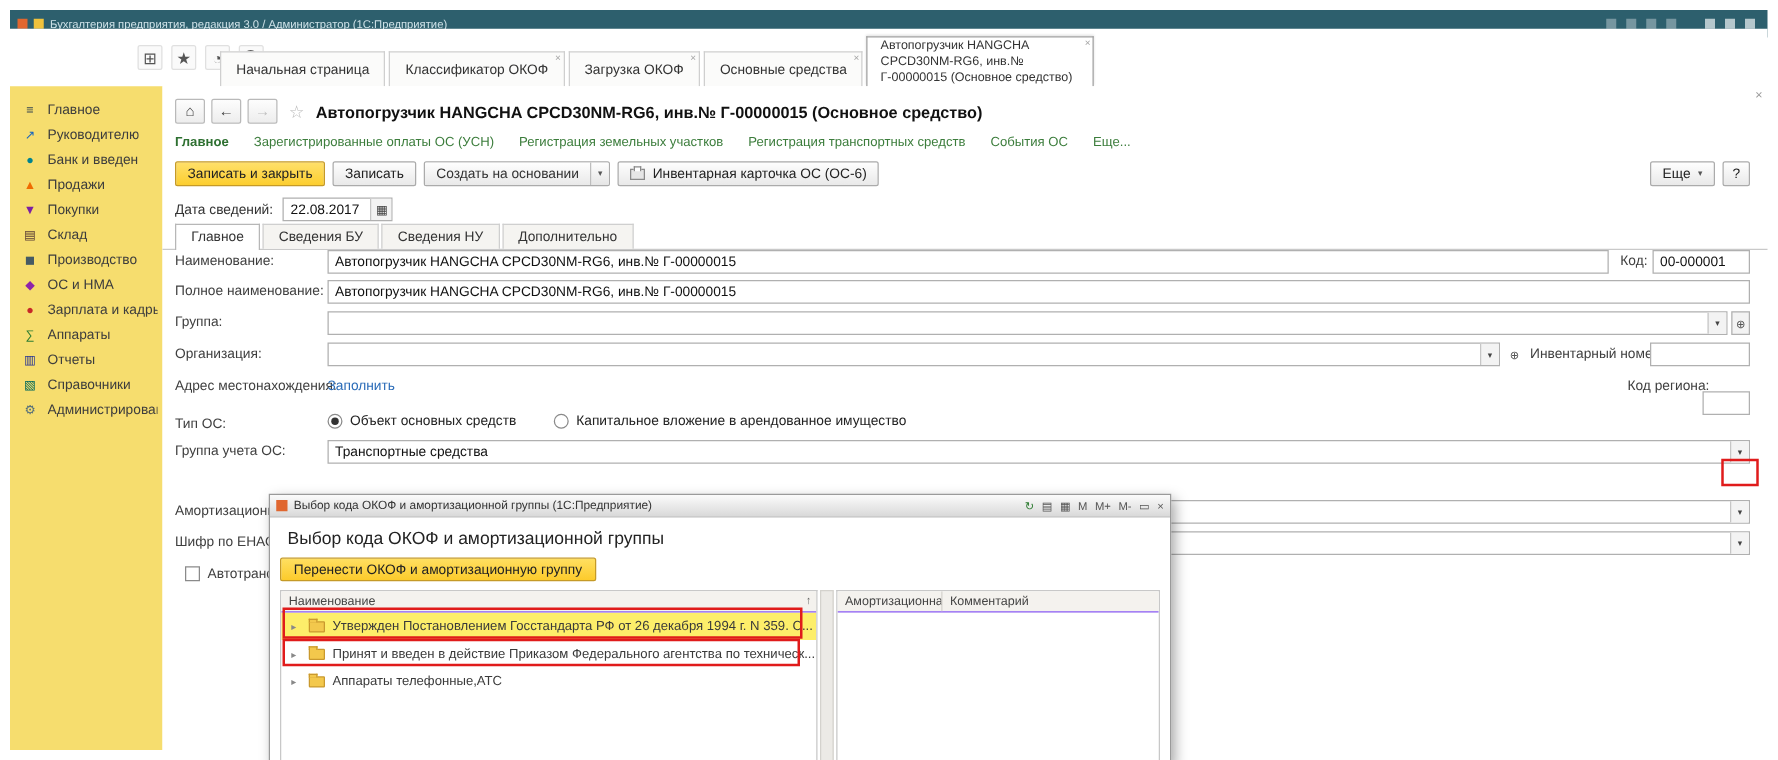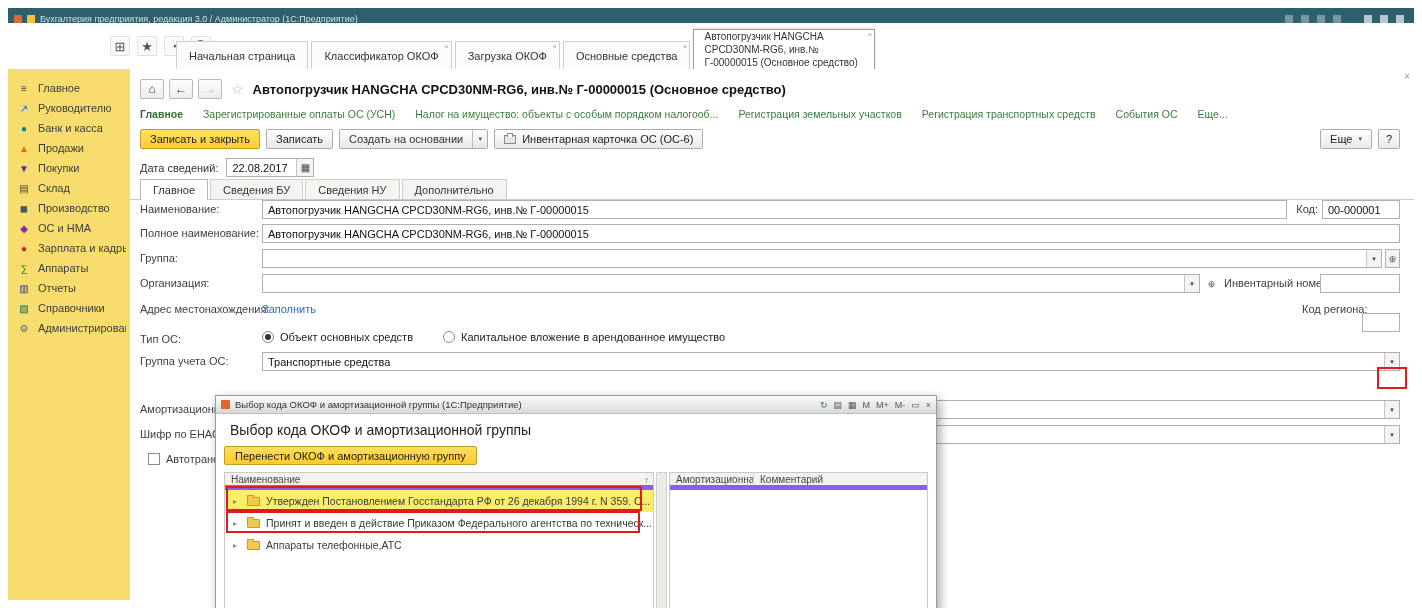--- a/index.html
+++ b/index.html
@@ -80,21 +80,21 @@
   .dtitle { height:18px; background:linear-gradient(#fbfbfb,#d9d9d9); border-bottom:1px solid #bdbdbd; display:flex; align-items:center; padding:0 5px; gap:5px; }
   .dico { width:9px; height:9px; background:#e0662f; flex:0 0 9px; }
   .dtext { font-size:9.5px; color:#333; flex:1; white-space:nowrap; overflow:hidden; }
   .dctrls { display:flex; gap:6px; align-items:center; }
   .dctrl { font-size:9px; color:#555; }
   .dheading { position:absolute; left:14px; top:26px; font-size:14px; color:#222; white-space:nowrap; }
   .dbtn { position:absolute; left:8px; top:50px; height:19px; display:inline-flex; align-items:center; padding:0 10px; background:linear-gradient(#ffdf61,#fccb2c); border:1px solid #c59a27; border-radius:2px; font-size:11px; color:#222; white-space:nowrap; }
   .dpanel-l { position:absolute; left:8px; top:76px; width:430px; bottom:0; border:1px solid #c8c8c8; border-bottom:none; background:#fff; overflow:hidden; }
   .dscroll { position:absolute; left:440px; top:76px; width:11px; bottom:0; background:#eceae6; border:1px solid #d4d2cd; }
   .dpanel-r { position:absolute; left:453px; top:76px; right:8px; bottom:0; border:1px solid #c8c8c8; border-bottom:none; background:#fff; overflow:hidden; }
-  .dhead { height:17px; background:#f4f2ee; border-bottom:5px solid #8b5cf6; display:flex; align-items:center; font-size:10px; color:#444; position:relative; }
+  .dhead { height:17px; background:#f4f2ee; border-bottom:1px solid #8b5cf6; display:flex; align-items:center; font-size:10px; color:#444; position:relative; }
   .dhead .hc { padding:0 6px; white-space:nowrap; overflow:hidden; }
   .dhead .sort { position:absolute; right:4px; top:2px; font-size:9px; color:#666; }
   .dhead .hc1 { width:84px; border-right:1px solid #d4d2cd; align-self:stretch; display:flex; align-items:center; }
   .trow { height:22px; display:flex; align-items:center; gap:6px; padding-left:8px; font-size:10.5px; color:#3a3a3a; white-space:nowrap; overflow:hidden; }
   .trow.sel { background:#fdee6a; }
   .texp { font-size:8px; color:#888; flex:0 0 8px; }
   .folder { width:13px; height:9px; background:#f3c84c; border:1px solid #c9992e; border-radius:1px; position:relative; flex:0 0 13px; margin-top:1px; }
   .folder::before { content:""; position:absolute; top:-3px; left:-1px; width:5px; height:2px; background:#f3c84c; border:1px solid #c9992e; border-bottom:none; }
 
   
@@ -158,21 +158,21 @@
     <div class="snav">
         <span class="sic" style="color:#37474f">≡</span>
         <span class="slbl">Главное</span>
       </div>
     <div class="snav">
         <span class="sic" style="color:#1565c0">↗</span>
         <span class="slbl">Руководителю</span>
       </div>
     <div class="snav">
         <span class="sic" style="color:#00838f">●</span>
-        <span class="slbl">Банк и касса</span>
+        <span class="slbl">Банк и введен</span>
       </div>
     <div class="snav">
         <span class="sic" style="color:#ef6c00">▲</span>
         <span class="slbl">Продажи</span>
       </div>
     <div class="snav">
         <span class="sic" style="color:#7b1fa2">▼</span>
         <span class="slbl">Покупки</span>
       </div>
     <div class="snav">
@@ -216,21 +216,20 @@
       <span class="navbtn">⌂</span>
       <span class="navbtn">←</span>
       <span class="navbtn disabled">→</span>
       <span class="favstar">☆</span>
       <span class="ptitle">Автопогрузчик HANGCHA CPCD30NM-RG6, инв.№ Г-00000015 (Основное средство)</span>
     </div>
 
     <div class="linksrow">
       <span class="lnk first">Главное</span>
       <span class="lnk">Зарегистрированные оплаты ОС (УСН)</span>
-      <span class="lnk">Налог на имущество: объекты с особым порядком налогооб...</span>
       <span class="lnk">Регистрация земельных участков</span>
       <span class="lnk">Регистрация транспортных средств</span>
       <span class="lnk">События ОС</span>
       <span class="lnk">Еще...</span>
     </div>
 
     <div class="btnrow">
       <span class="btn primary">Записать и закрыть</span>
       <span class="btn">Записать</span>
       <span class="split">

